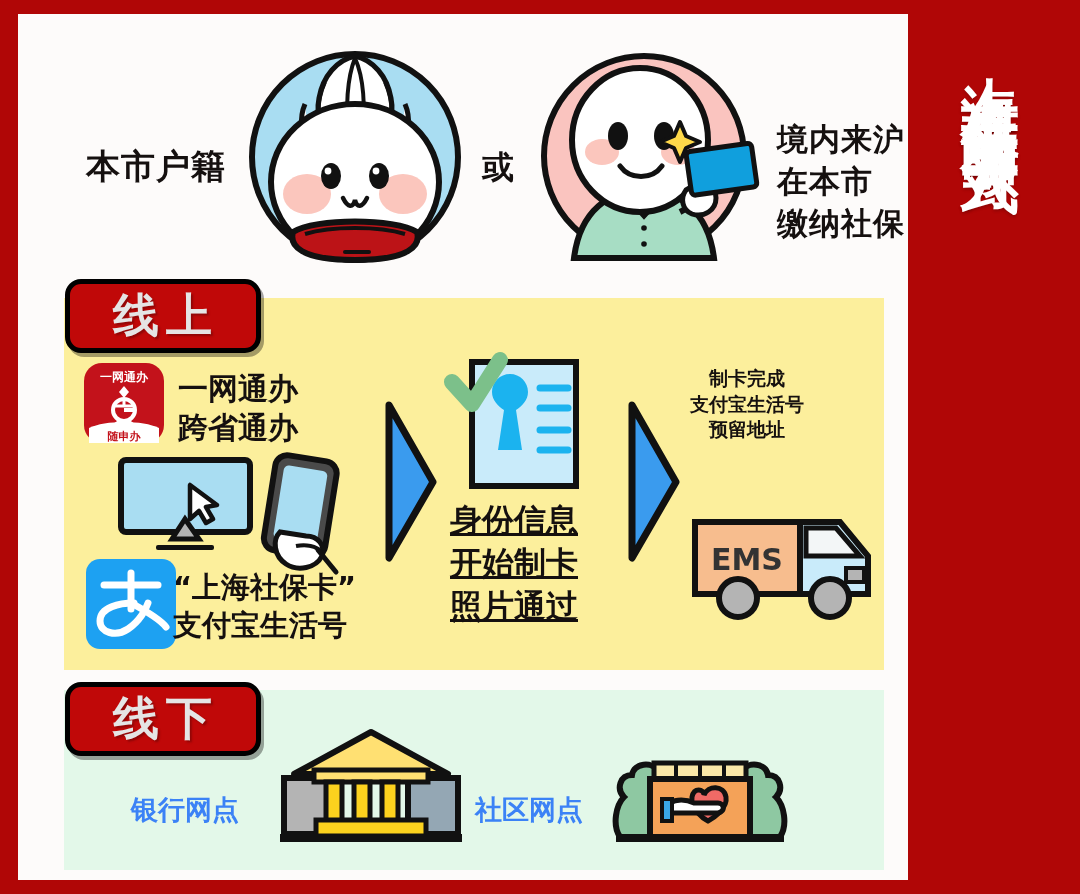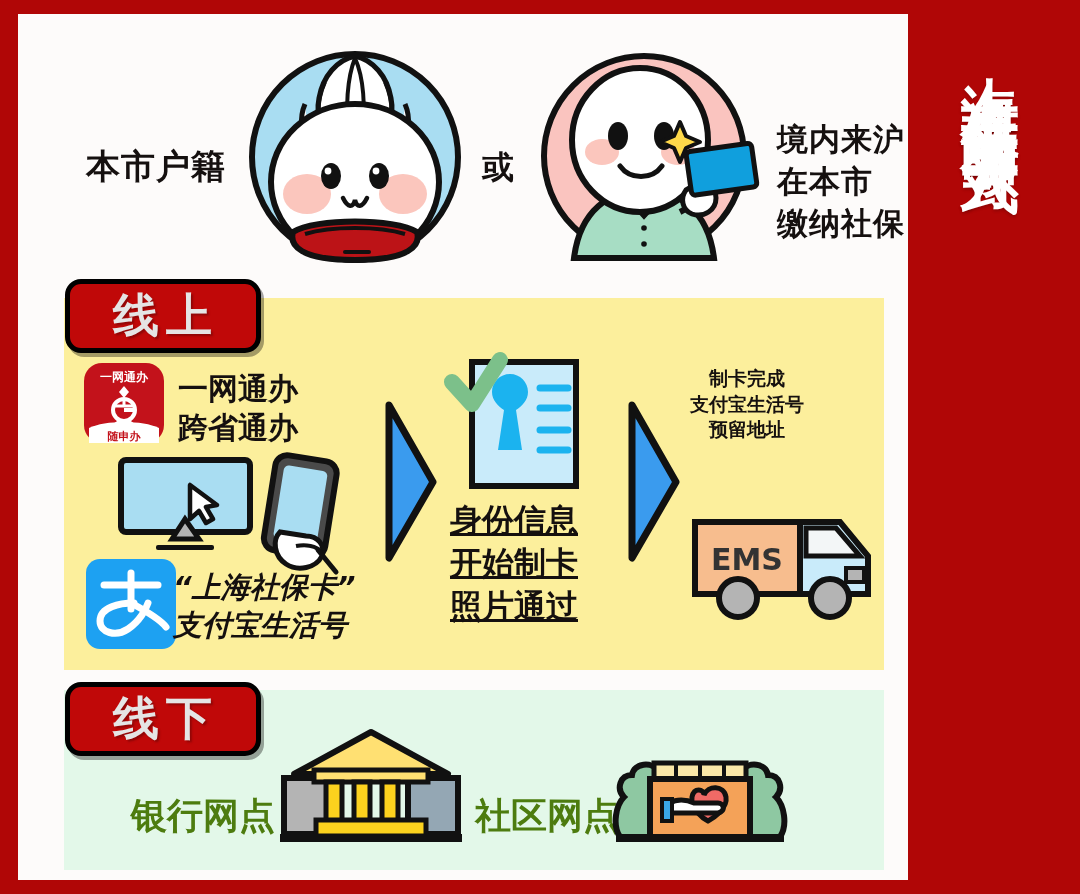--- a/index.html
+++ b/index.html
@@ -69,36 +69,36 @@
     position:absolute;left:46px;top:676px;width:820px;height:180px;
     background:#e3f8e9;
   }
 
   
   .o-text{
     position:absolute;color:#15100f;font-weight:bold;line-height:1.3;
     font-family:"DejaVu Sans","Liberation Sans",sans-serif;
   }
   #txt-ywtb{left:160px;top:355px;font-size:30px;}
-  #txt-alipay{left:155px;top:555px;font-size:29px;font-style:italic;}
+  #txt-alipay{left:155px;top:555px;font-size:29px;}
   #txt-middle{left:432px;top:485px;font-size:32px;line-height:1.35;text-decoration:underline;}
   #txt-ems{left:672px;top:352px;font-size:19px;line-height:1.35;text-align:center;}
 
   .app-icon{position:absolute;left:65px;top:348px;width:82px;height:82px;}
   .alipay-icon{position:absolute;left:68px;top:545px;width:90px;height:90px;}
   .monitor{position:absolute;left:100px;top:443px;width:135px;height:95px;}
   .phone{position:absolute;left:238px;top:440px;width:90px;height:135px;}
   .doc{position:absolute;left:428px;top:340px;width:145px;height:145px;}
   .arrow1{position:absolute;left:365px;top:385px;width:55px;height:165px;}
   .arrow2{position:absolute;left:608px;top:385px;width:55px;height:165px;}
   .truck{position:absolute;left:672px;top:490px;width:190px;height:118px;}
 
   
   .of-text{
-    position:absolute;color:#4d7c0f;font-weight:bold;font-size:36px;
+    position:absolute;color:#3b82f6;font-weight:bold;font-size:27px;
     font-family:Liberation Sans, sans-serif;
   }
   #txt-bank{left:113px;top:778px;}
   #txt-community{left:457px;top:778px;}
   .bank-icon{position:absolute;left:258px;top:712px;width:190px;height:122px;}
   .comm-icon{position:absolute;left:596px;top:723px;width:172px;height:112px;}
 
   svg{display:block;overflow:visible;}
 </style>
 </head>

